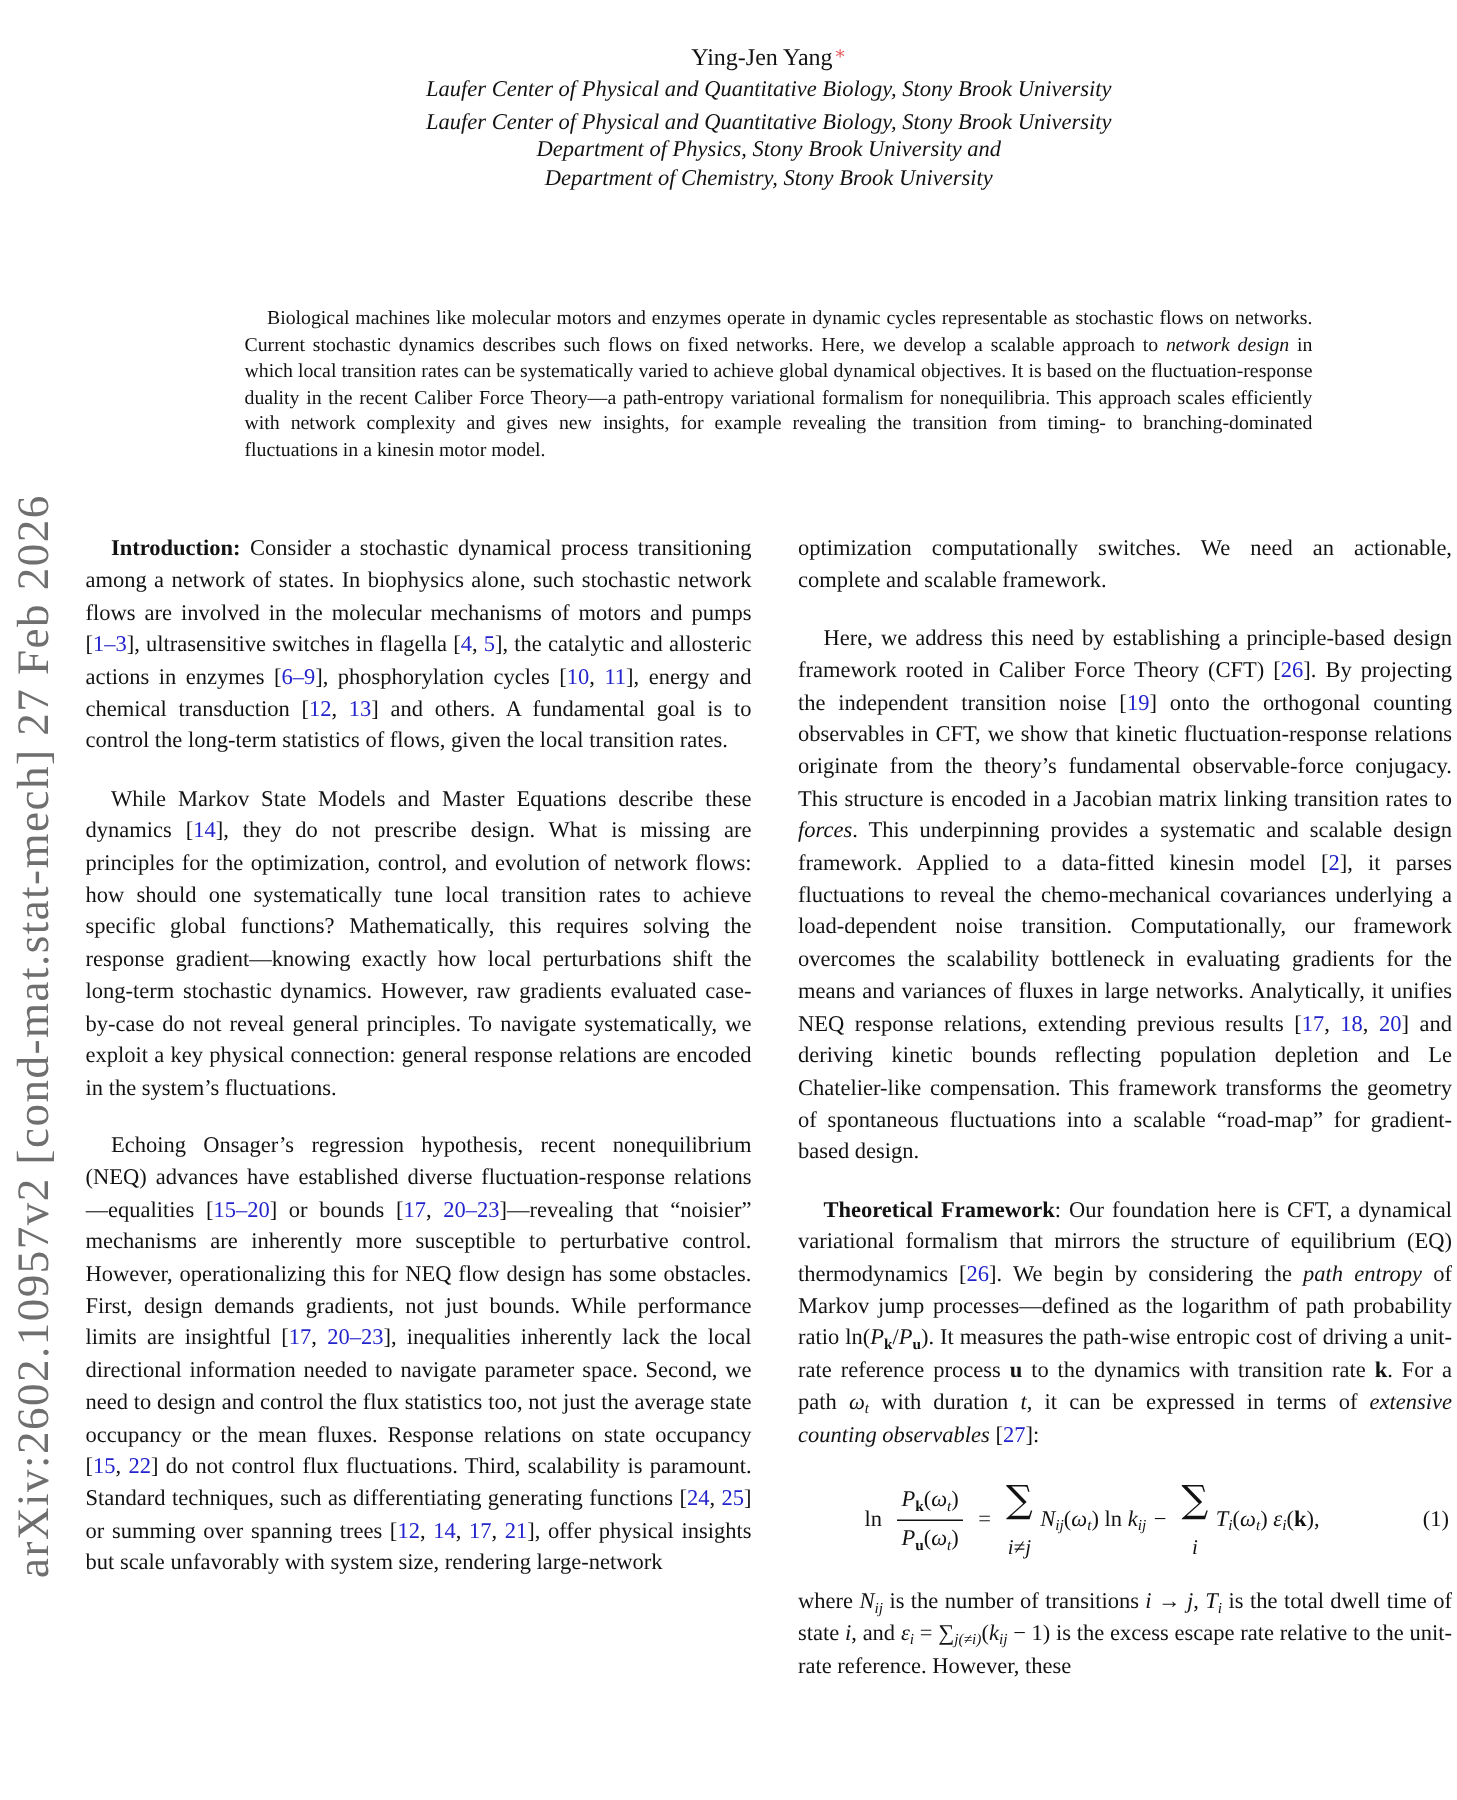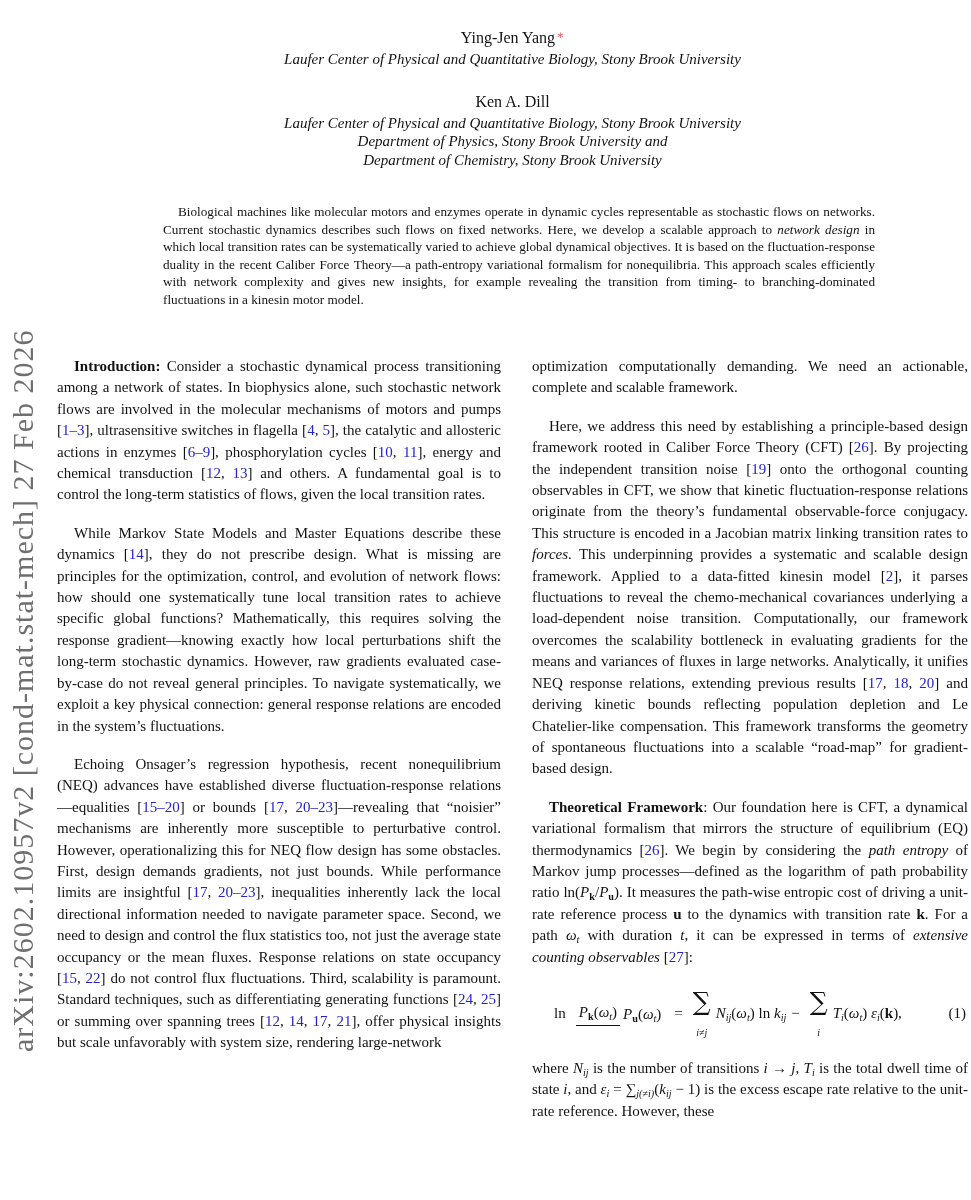--- a/index.html
+++ b/index.html
@@ -43,63 +43,62 @@
   .t-bf{font-weight:bold;}
   .t-r{color:#2323cc;}
   .t-cal{font-style:italic;}
   .t-sub{font-size:0.68em;vertical-align:-0.32em;line-height:0;}
   
   .equation{
     position:relative;display:flex;align-items:center;justify-content:center;
     margin:10px 0 15px 0;padding-right:44px;min-height:58px;font-size:15px;text-align:left;
   }
   .eq-ln{margin-right:5px;}
-  .frac{display:inline-flex;align-items:center;margin:0 5px;}
+  .frac{display:inline-flex;flex-direction:column;align-items:center;margin:0 5px;}
   .frac .num{padding:0 3px 2px 3px;border-bottom:1.2px solid #121212;}
   .frac .den{padding:2px 3px 0 3px;}
   .sum{display:inline-flex;flex-direction:column;align-items:center;margin:0 5px;line-height:1;}
   .sum .sigma{font-size:25px;line-height:25px;font-family:"DejaVu Serif","DejaVu Sans",serif;}
-  .sum .limits{font-size:10px;font-style:italic;margin-top:14px;}
+  .sum .limits{font-size:14px;font-style:italic;margin-top:14px;}
   .eq-op{margin:0 5px;}
   .eq-term{white-space:nowrap;}
   .eq-number{position:absolute;right:2px;top:50%;transform:translateY(-50%);}
 </style>
 </head>
 <body>
 
 <div class="page">
 
   <div class="watermark">arXiv:2602.10957v2  [cond-mat.stat-mech]  27 Feb 2026</div>
 
   <div class="header">
 
     <div>
       <div class="author-name"><span>Ying-Jen Yang</span><span class="author-mark">∗</span></div>
       <div class="affil">Laufer Center of Physical and Quantitative Biology, Stony Brook University</div>
     </div>
 
     <div>
-      <div class="author-name second">Ken A. Dill</div>
       <div class="affil">Laufer Center of Physical and Quantitative Biology, Stony Brook University</div>
       <div class="affil">Department of Physics, Stony Brook University and</div>
       <div class="affil">Department of Chemistry, Stony Brook University</div>
     </div>
   </div>
 
   <div class="abstract"><span>Biological machines like molecular motors and enzymes operate in dynamic cycles representable as stochastic flows on networks. Current stochastic dynamics describes such flows on fixed networks. Here, we develop a scalable approach to </span><span class="t-i">network design</span><span> in which local transition rates can be systematically varied to achieve global dynamical objectives. It is based on the fluctuation-response duality in the recent Caliber Force Theory—a path-entropy variational formalism for nonequilibria. This approach scales efficiently with network complexity and gives new insights, for example revealing the transition from timing- to branching-dominated fluctuations in a kinesin motor model.</span></div>
 
   <div class="columns">
     <div class="col left">
       <p class="para indent"><span class="t-b">Introduction:</span><span> Consider a stochastic dynamical process transitioning among a network of states. In biophysics alone, such stochastic network flows are involved in the molecular mechanisms of motors and pumps [</span><span class="t-r">1–3</span><span>], ultrasensitive switches in flagella [</span><span class="t-r">4</span><span>, </span><span class="t-r">5</span><span>], the catalytic and allosteric actions in enzymes [</span><span class="t-r">6–9</span><span>], phosphorylation cycles [</span><span class="t-r">10</span><span>, </span><span class="t-r">11</span><span>], energy and chemical transduction [</span><span class="t-r">12</span><span>, </span><span class="t-r">13</span><span>] and others. A fundamental goal is to control the long-term statistics of flows, given the local transition rates.</span></p>
       <p class="para indent"><span>While Markov State Models and Master Equations describe these dynamics [</span><span class="t-r">14</span><span>], they do not prescribe design.  What is missing are principles for the optimization, control, and evolution of network flows: how should one systematically tune local transition rates to achieve specific global functions? Mathematically, this requires solving the response gradient—knowing exactly how local perturbations shift the long-term stochastic dynamics.  However, raw gradients evaluated case-by-case do not reveal general principles.  To navigate systematically, we exploit a key physical connection: general response relations are encoded in the system’s fluctuations.</span></p>
       <p class="para indent last"><span>Echoing Onsager’s regression hypothesis, recent nonequilibrium (NEQ) advances have established diverse fluctuation-response relations—equalities [</span><span class="t-r">15–20</span><span>] or bounds [</span><span class="t-r">17</span><span>, </span><span class="t-r">20–23</span><span>]—revealing that “noisier” mechanisms are inherently more susceptible to perturbative control.  However, operationalizing this for NEQ flow design has some obstacles. First, design demands gradients, not just bounds.  While performance limits are insightful [</span><span class="t-r">17</span><span>, </span><span class="t-r">20–23</span><span>], inequalities inherently lack the local directional information needed to navigate parameter space.  Second, we need to design and control the flux statistics too, not just the average state occupancy or the mean fluxes.  Response relations on state occupancy [</span><span class="t-r">15</span><span>, </span><span class="t-r">22</span><span>] do not control flux fluctuations.  Third, scalability is paramount.  Standard techniques, such as differentiating generating functions [</span><span class="t-r">24</span><span>, </span><span class="t-r">25</span><span>] or summing over spanning trees [</span><span class="t-r">12</span><span>, </span><span class="t-r">14</span><span>, </span><span class="t-r">17</span><span>, </span><span class="t-r">21</span><span>], offer physical insights but scale unfavorably with system size, rendering large-network</span></p>
     </div>
 
     <div class="col right">
-      <p class="para"><span>optimization computationally demanding.  We need an actionable, complete and scalable framework.</span></p>
+      <p class="para"><span>optimization computationally switches.  We need an actionable, complete and scalable framework.</span></p>
       <p class="para indent"><span>Here, we address this need by establishing a principle-based design framework rooted in Caliber Force Theory (CFT) [</span><span class="t-r">26</span><span>].  By projecting the independent transition noise [</span><span class="t-r">19</span><span>] onto the orthogonal counting observables in CFT, we show that kinetic fluctuation-response relations originate from the theory’s fundamental observable-force conjugacy. This structure is encoded in a Jacobian matrix linking transition rates to </span><span class="t-i">forces</span><span>. This underpinning provides a systematic and scalable design framework.  Applied to a data-fitted kinesin model [</span><span class="t-r">2</span><span>], it parses fluctuations to reveal the chemo-mechanical covariances underlying a load-dependent noise transition.  Computationally, our framework overcomes the scalability bottleneck in evaluating gradients for the means and variances of fluxes in large networks.  Analytically, it unifies NEQ response relations, extending previous results [</span><span class="t-r">17</span><span>, </span><span class="t-r">18</span><span>, </span><span class="t-r">20</span><span>] and deriving kinetic bounds reflecting population depletion and Le Chatelier-like compensation.  This framework transforms the geometry of spontaneous fluctuations into a scalable “road-map” for gradient-based design.</span></p>
       <p class="para indent"><span class="t-b">Theoretical Framework</span><span>: Our foundation here is CFT, a dynamical variational formalism that mirrors the structure of equilibrium (EQ) thermodynamics [</span><span class="t-r">26</span><span>]. We begin by considering the </span><span class="t-i">path entropy</span><span> of Markov jump processes—defined as the logarithm of path probability ratio ln(</span><span class="t-cal">P</span><span class="t-bf t-sub">k</span><span>/</span><span class="t-cal">P</span><span class="t-bf t-sub">u</span><span>). It measures the path-wise entropic cost of driving a unit-rate reference process </span><span class="t-bf">u</span><span> to the dynamics with transition rate </span><span class="t-bf">k</span><span>.  For a path </span><span class="t-i">ω</span><span class="t-i t-sub">t</span><span> with duration </span><span class="t-i">t</span><span>, it can be expressed in terms of </span><span class="t-i">extensive counting observables</span><span> [</span><span class="t-r">27</span><span>]:</span></p>
 
       <div class="equation">
         <span class="eq-ln">ln</span>
         <span class="frac">
           <span class="num"><span class="t-cal">P</span><span class="t-bf t-sub">k</span><span>(</span><span class="t-i">ω</span><span class="t-i t-sub">t</span><span>)</span></span>
           <span class="den"><span class="t-cal">P</span><span class="t-bf t-sub">u</span><span>(</span><span class="t-i">ω</span><span class="t-i t-sub">t</span><span>)</span></span>
         </span>
         <span class="eq-op">=</span>

